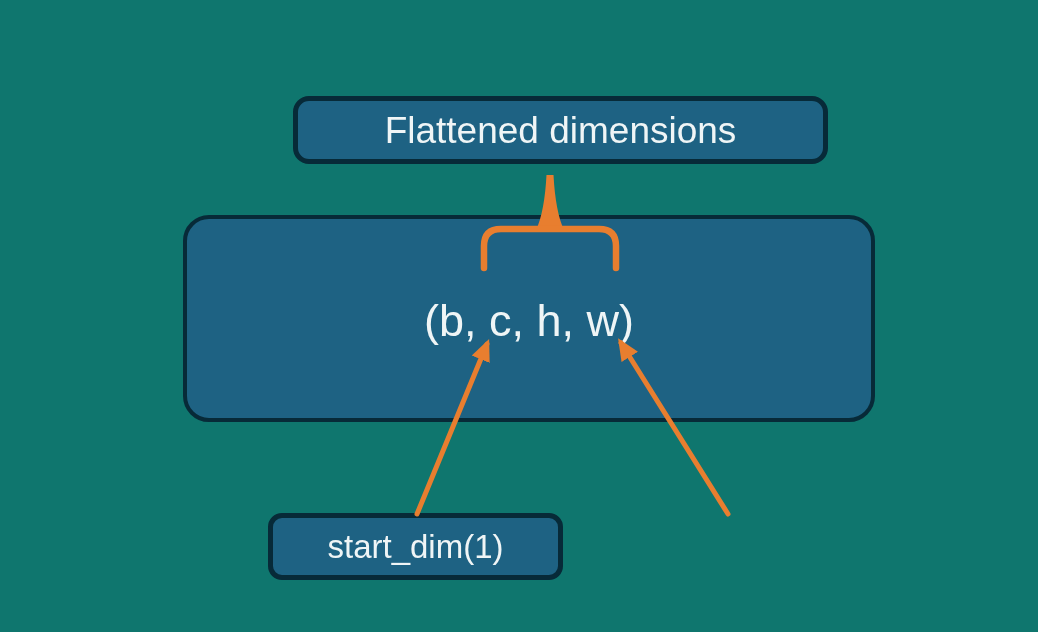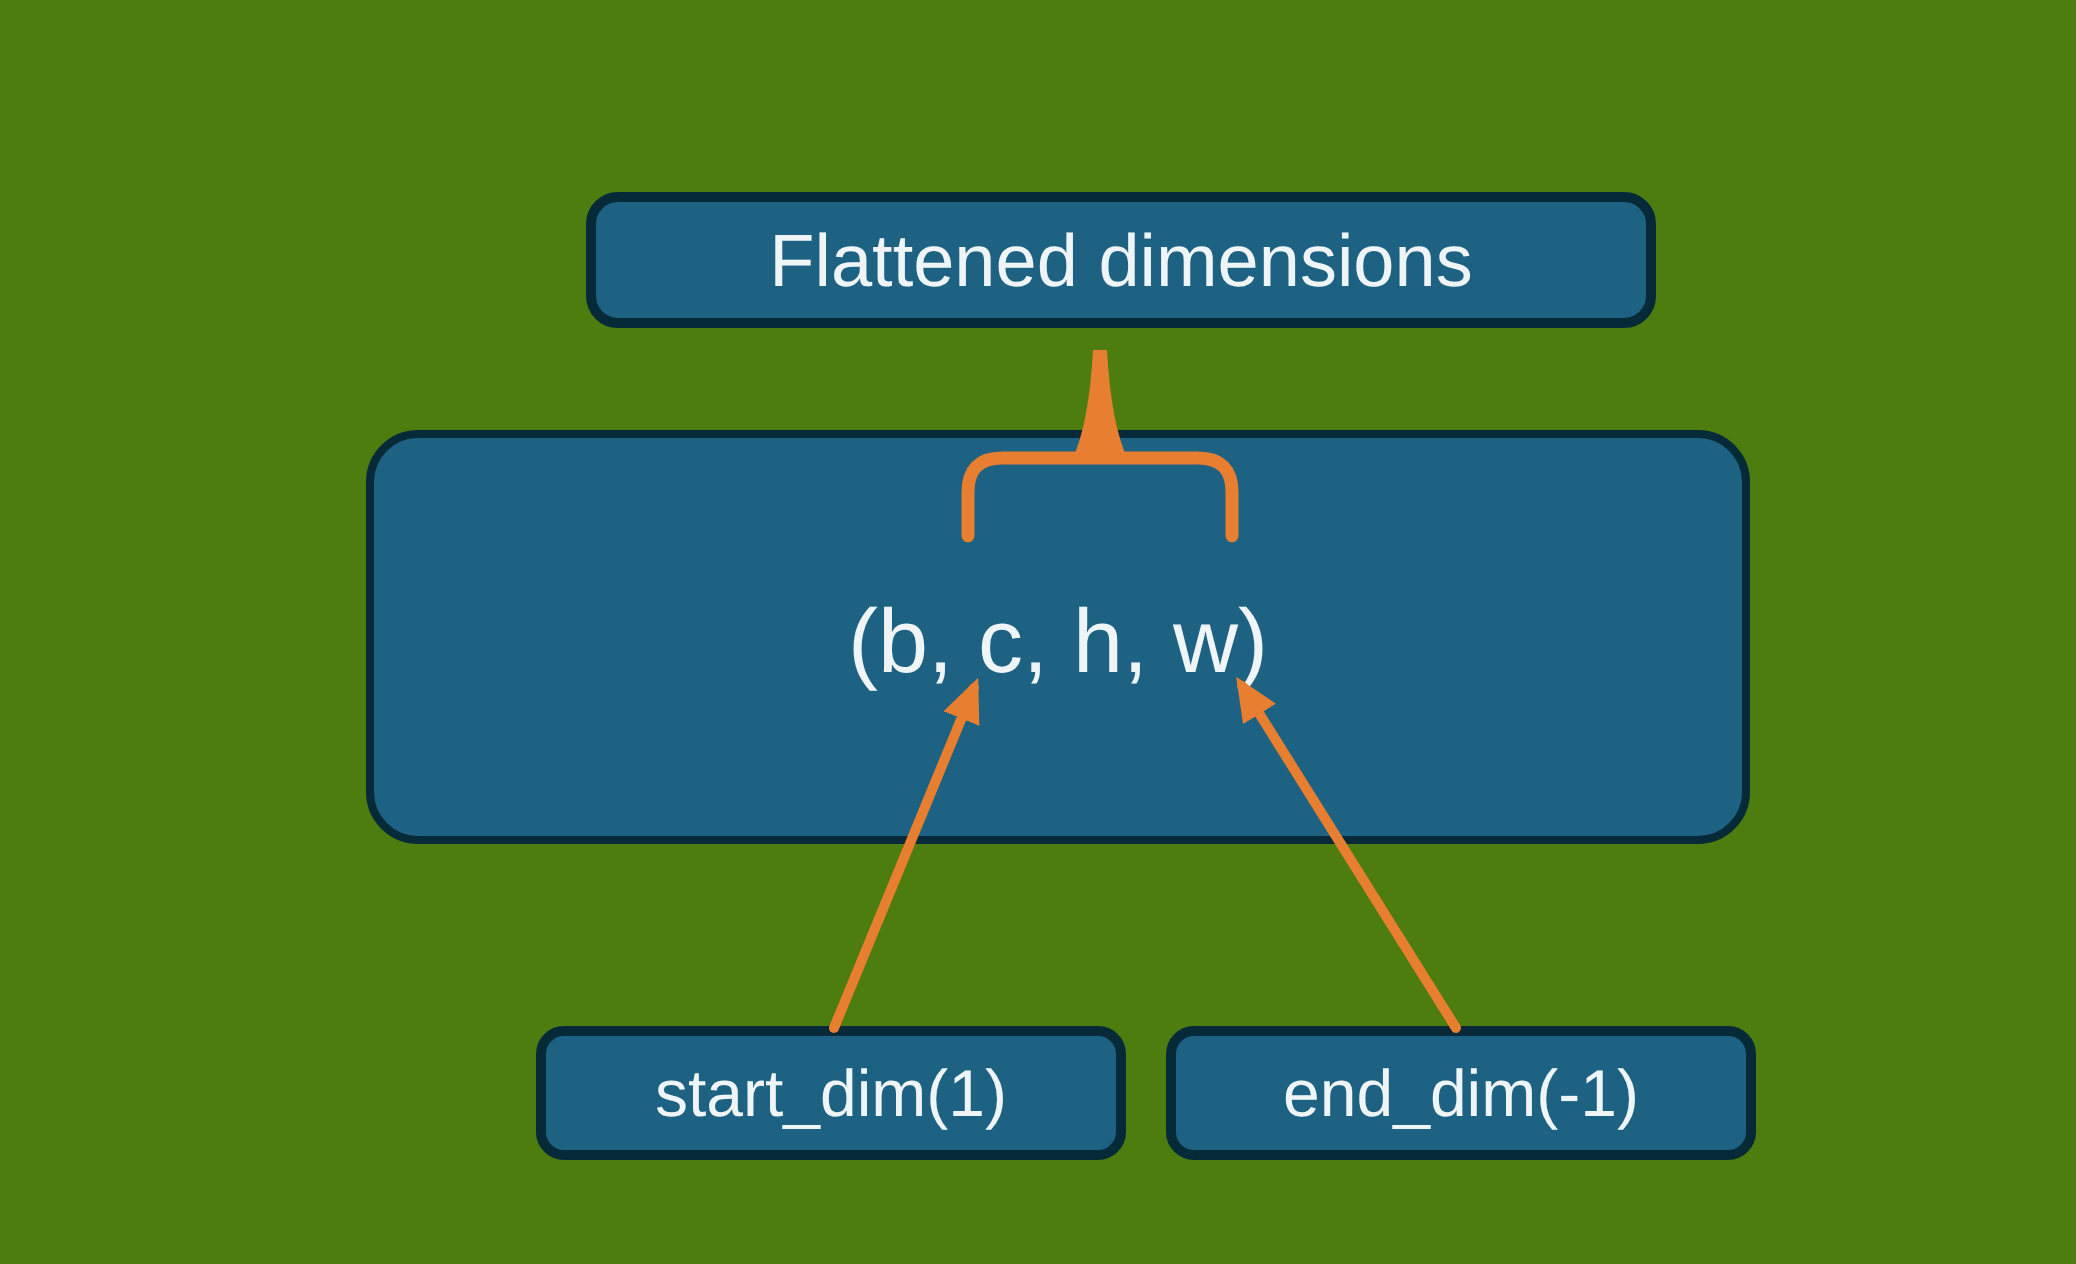--- a/index.html
+++ b/index.html
@@ -5,21 +5,21 @@
   html, body {
     margin: 0;
     padding: 0;
     background: #ffffff;
     font-family: "Liberation Sans", sans-serif;
   }
   .canvas {
     position: relative;
     width: 1038px;
     height: 632px;
-    background: #4d7c0f;
+    background: #0f766e;
     overflow: hidden;
   }
   .node {
     position: absolute;
     box-sizing: border-box;
     background: #1e6283;
     border: 5px solid #072a38;
     display: flex;
     align-items: center;
     justify-content: center;
@@ -79,23 +79,20 @@
   </div>
 
   <div class="node big-box">
     <span>(b, c, h, w)</span>
   </div>
 
   <div class="node small-box left">
     <span>start_dim(1)</span>
   </div>
 
-  <div class="node small-box right">
-    <span>end_dim(-1)</span>
-  </div>
 
   <svg class="connector-layer" viewBox="0 0 1038 632" xmlns="http://www.w3.org/2000/svg">
     <defs>
       <marker id="ah" viewBox="0 0 10 10" refX="7.5" refY="5" markerWidth="4.4" markerHeight="4.4" orient="auto">
         <path d="M0 0.6 L10 5 L0 9.4 Z" fill="#e87e2f"></path>
       </marker>
     </defs>
 
     <path d="M 546.5 175 L 553.5 175 Q 555.5 212 564 230 L 536 230 Q 544.5 212 546.5 175 Z" fill="#e87e2f"></path>
 

